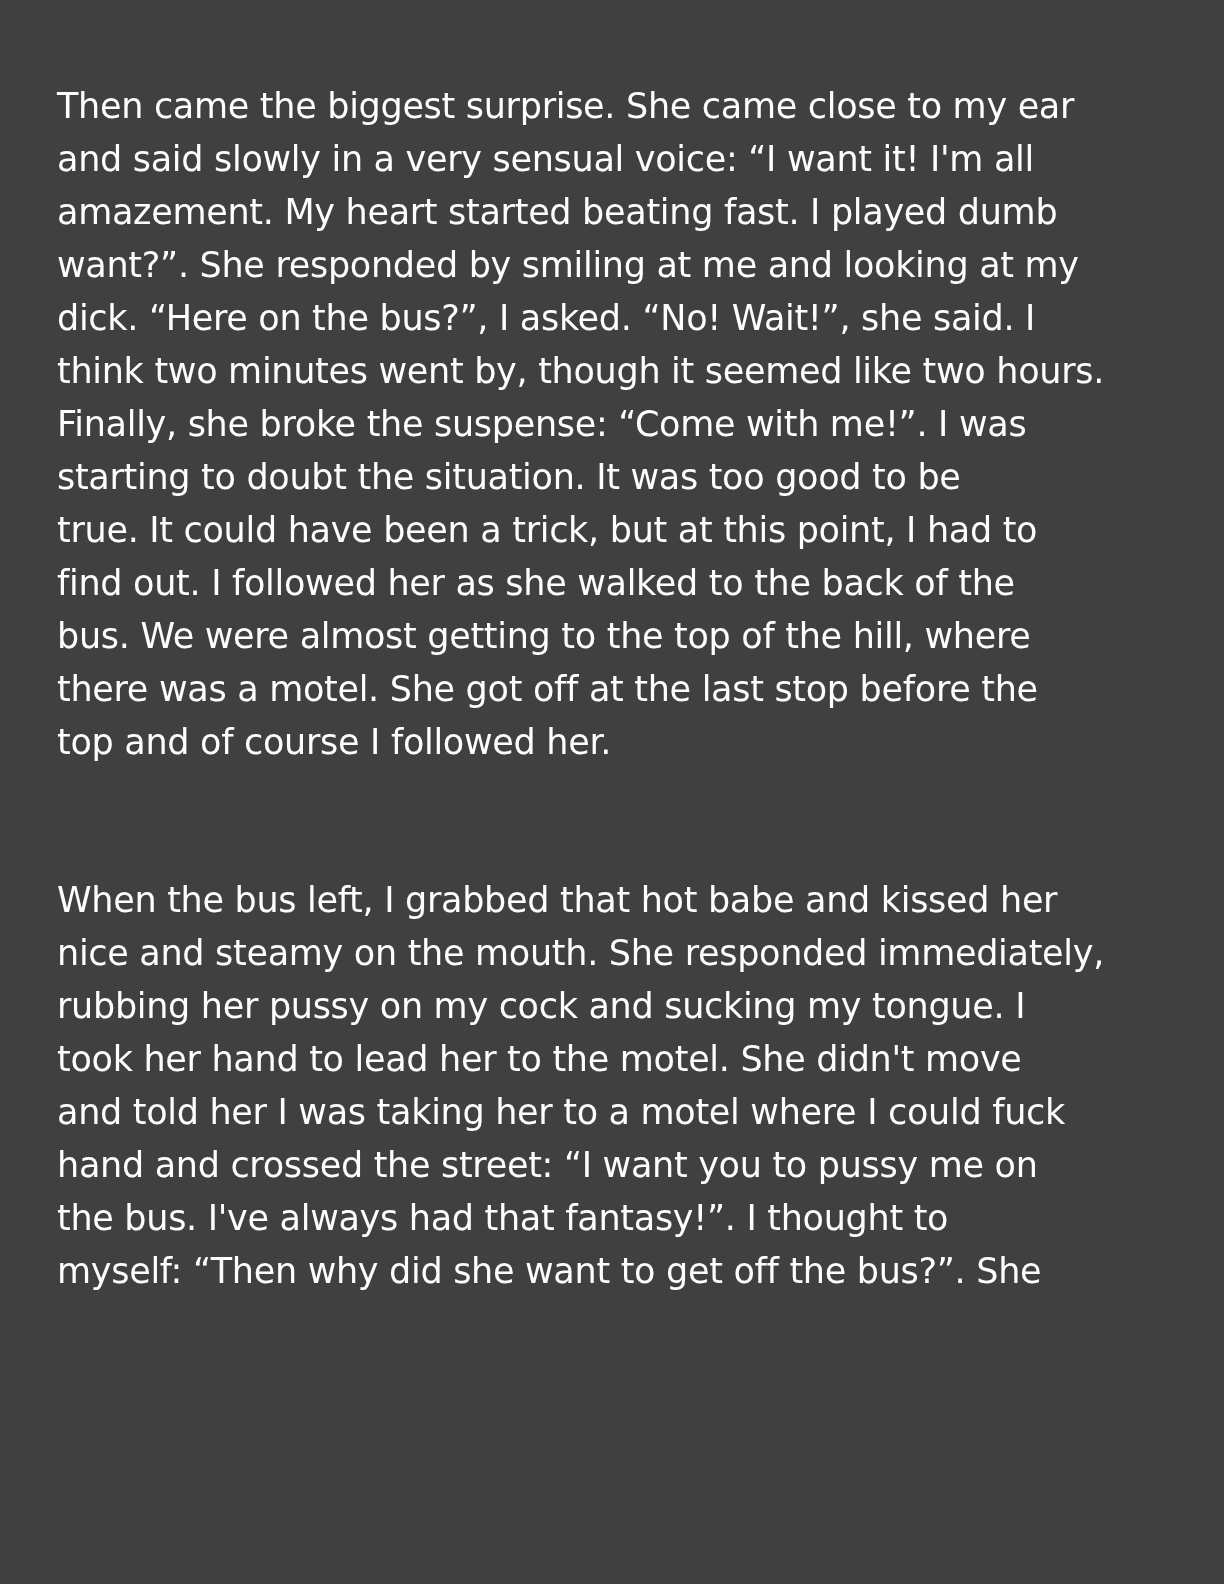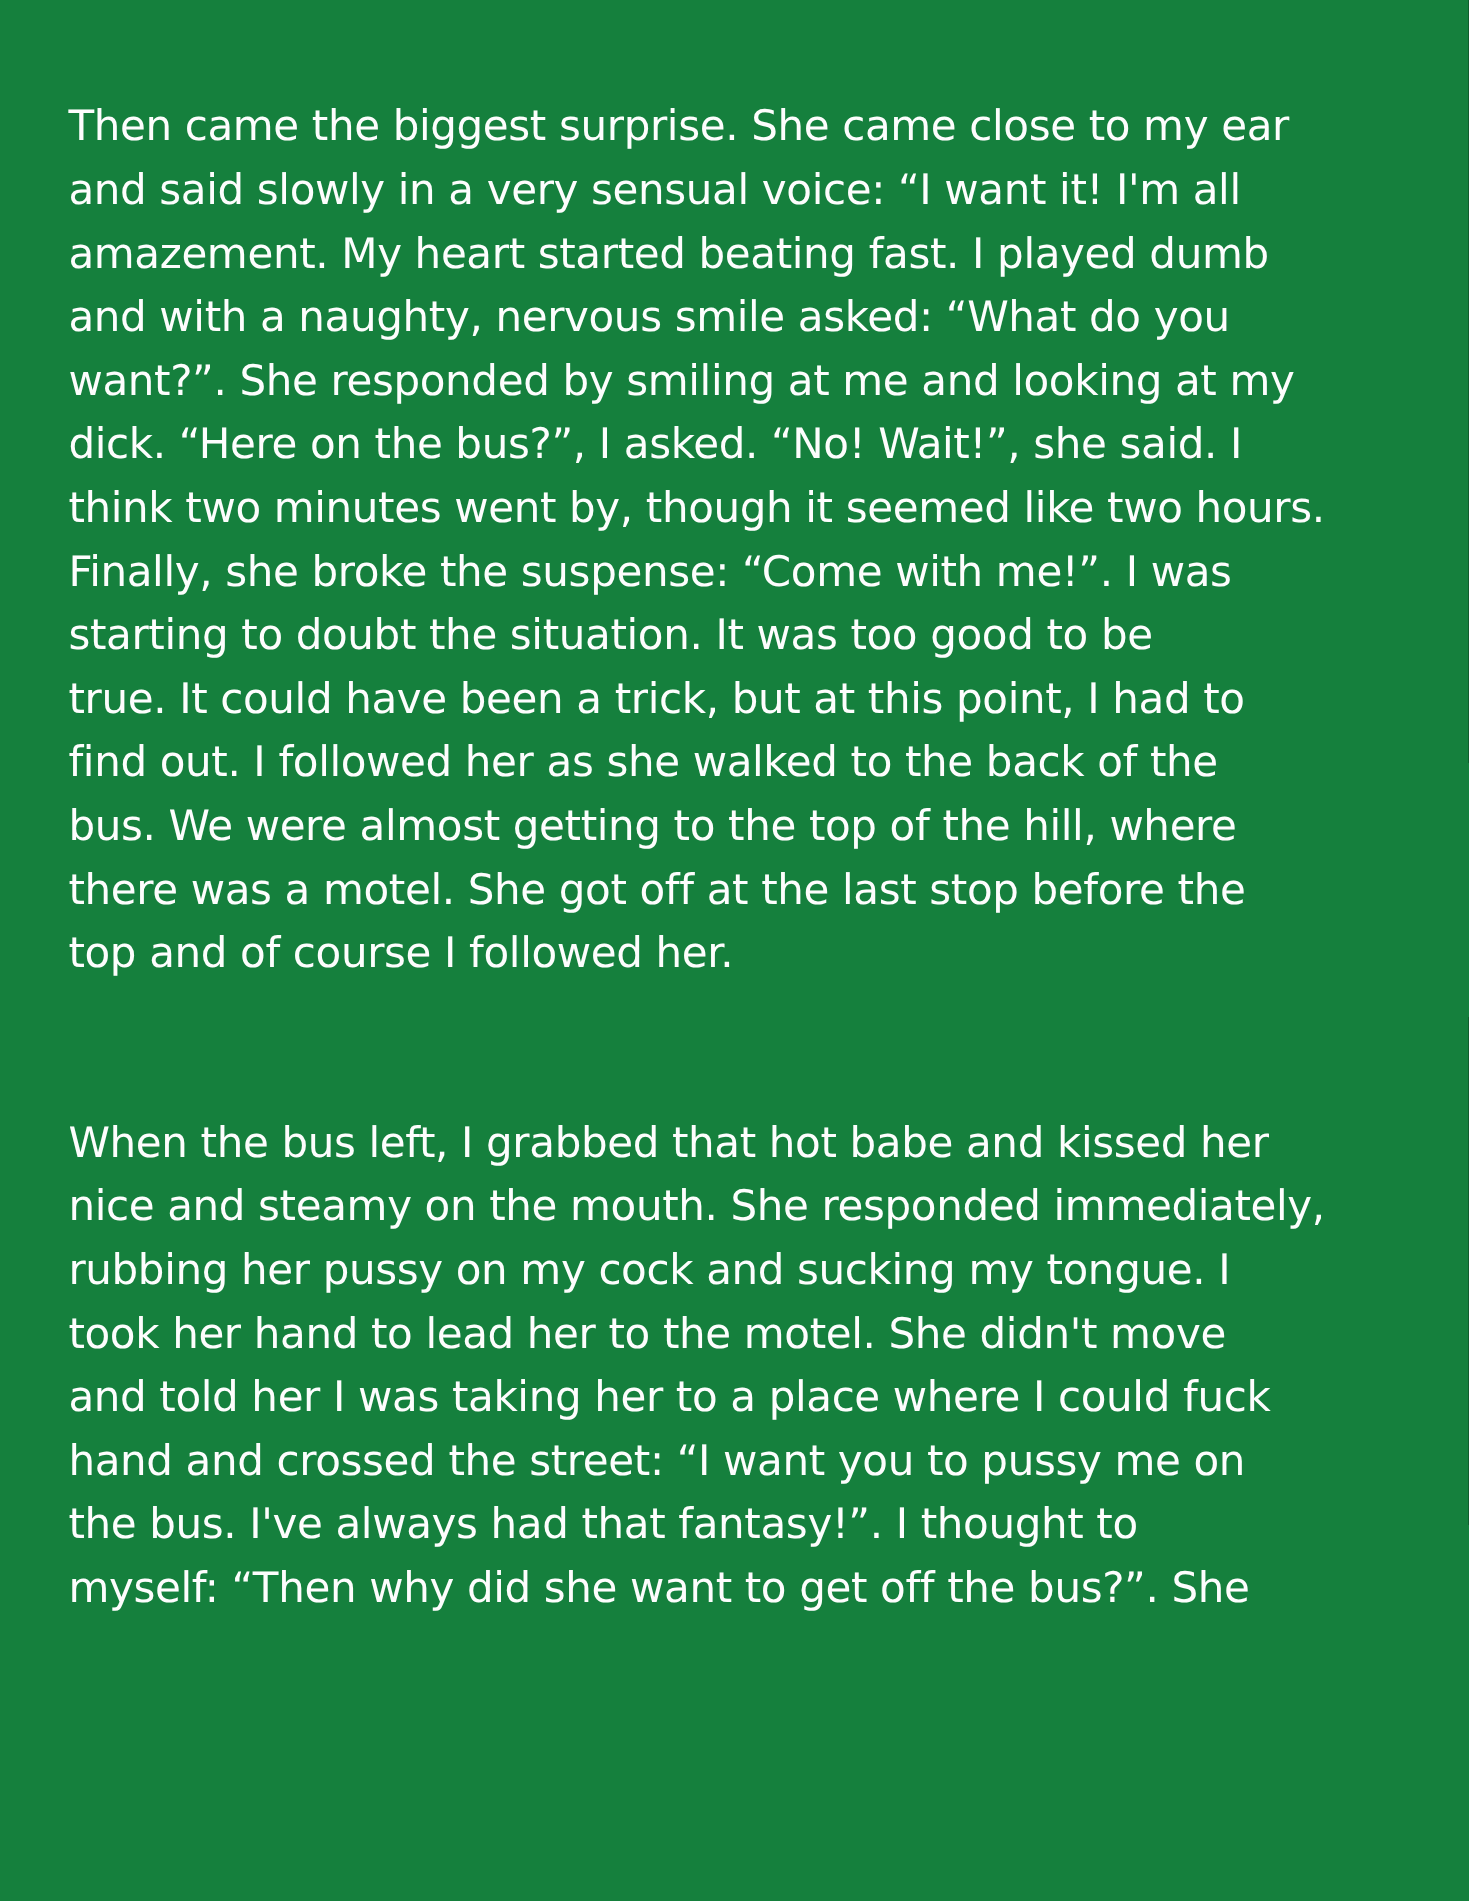--- a/index.html
+++ b/index.html
@@ -30,40 +30,39 @@
     font-size: 35px;
     line-height: 53px;
     letter-spacing: -0.3px;
     white-space: nowrap;
     font-weight: 500;
   }
 </style>
 </head>
 <body style="background: rgb(10, 10, 10);">
 
-<div class="story-page" style="background: #15803d; color: rgb(253, 253, 253);">
+<div class="story-page" style="background: #404040; color: rgb(253, 253, 253);">
     <div class="story-paragraph">
       <div class="text-line">Then came the biggest surprise. She came close to my ear</div>
       <div class="text-line">and said slowly in a very sensual voice: “I want it! I'm all</div>
       <div class="text-line">amazement. My heart started beating fast. I played dumb</div>
-      <div class="text-line">and with a naughty, nervous smile asked: “What do you</div>
       <div class="text-line">want?”. She responded by smiling at me and looking at my</div>
       <div class="text-line">dick. “Here on the bus?”, I asked. “No! Wait!”, she said. I</div>
       <div class="text-line">think two minutes went by, though it seemed like two hours.</div>
       <div class="text-line">Finally, she broke the suspense: “Come with me!”. I was</div>
       <div class="text-line">starting to doubt the situation. It was too good to be</div>
       <div class="text-line">true. It could have been a trick, but at this point, I had to</div>
       <div class="text-line">find out. I followed her as she walked to the back of the</div>
       <div class="text-line">bus. We were almost getting to the top of the hill, where</div>
       <div class="text-line">there was a motel. She got off at the last stop before the</div>
       <div class="text-line">top and of course I followed her.</div>
     </div>
     <div class="story-paragraph">
       <div class="text-line">When the bus left, I grabbed that hot babe and kissed her</div>
       <div class="text-line">nice and steamy on the mouth. She responded immediately,</div>
       <div class="text-line">rubbing her pussy on my cock and sucking my tongue. I</div>
       <div class="text-line">took her hand to lead her to the motel. She didn't move</div>
-      <div class="text-line">and told her I was taking her to a place where I could fuck</div>
+      <div class="text-line">and told her I was taking her to a motel where I could fuck</div>
       <div class="text-line">hand and crossed the street: “I want you to pussy me on</div>
       <div class="text-line">the bus. I've always had that fantasy!”. I thought to</div>
       <div class="text-line">myself: “Then why did she want to get off the bus?”. She</div>
     </div>
   </div>
 
 </body></html>

